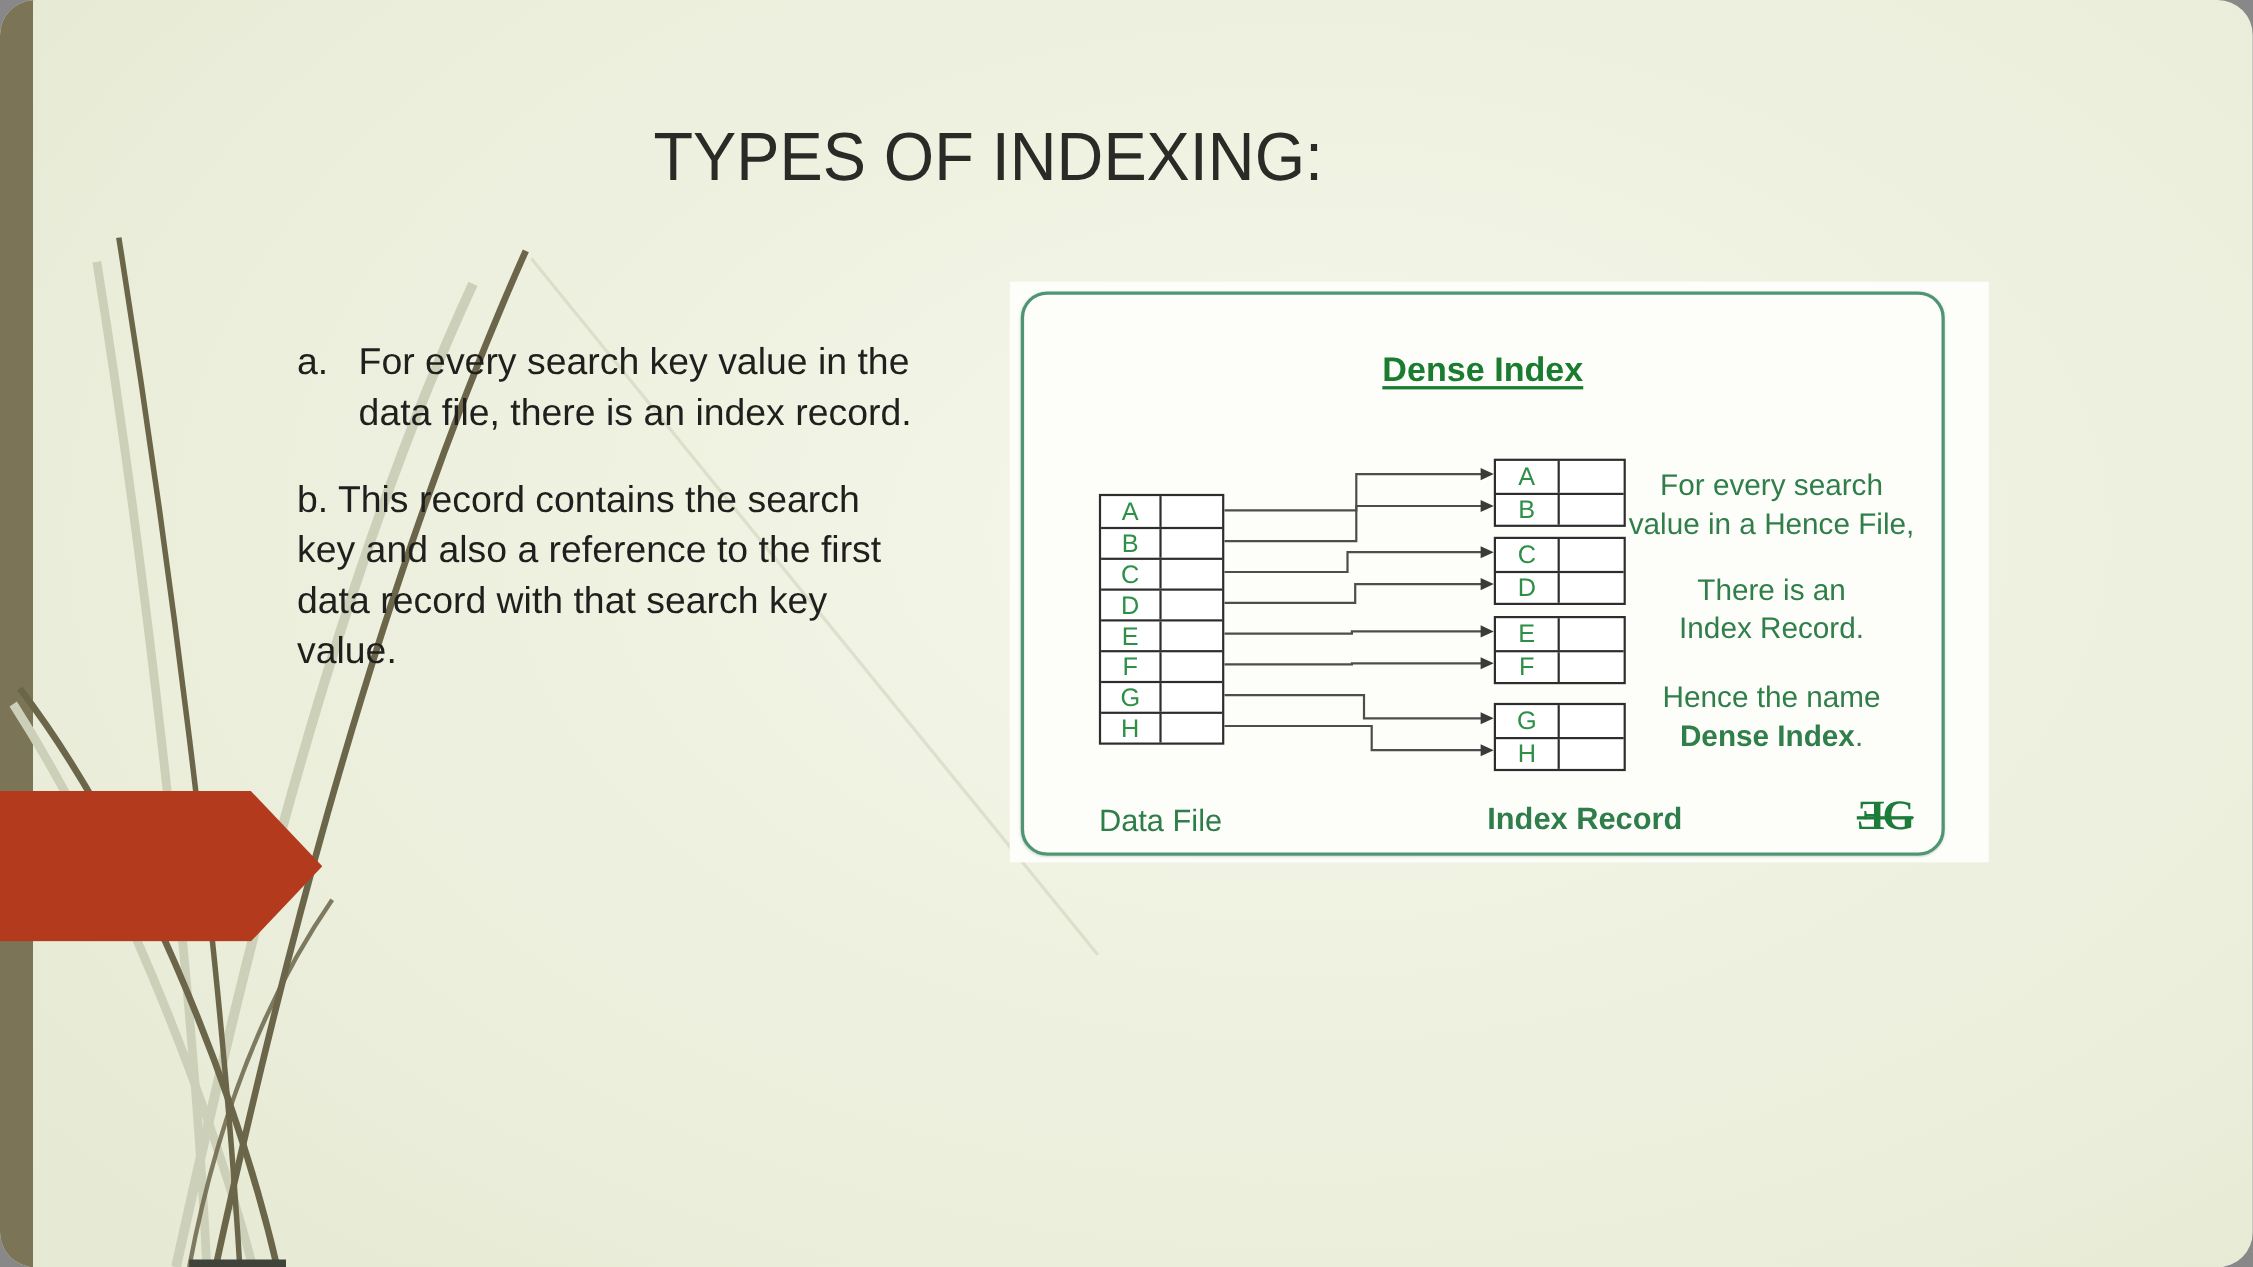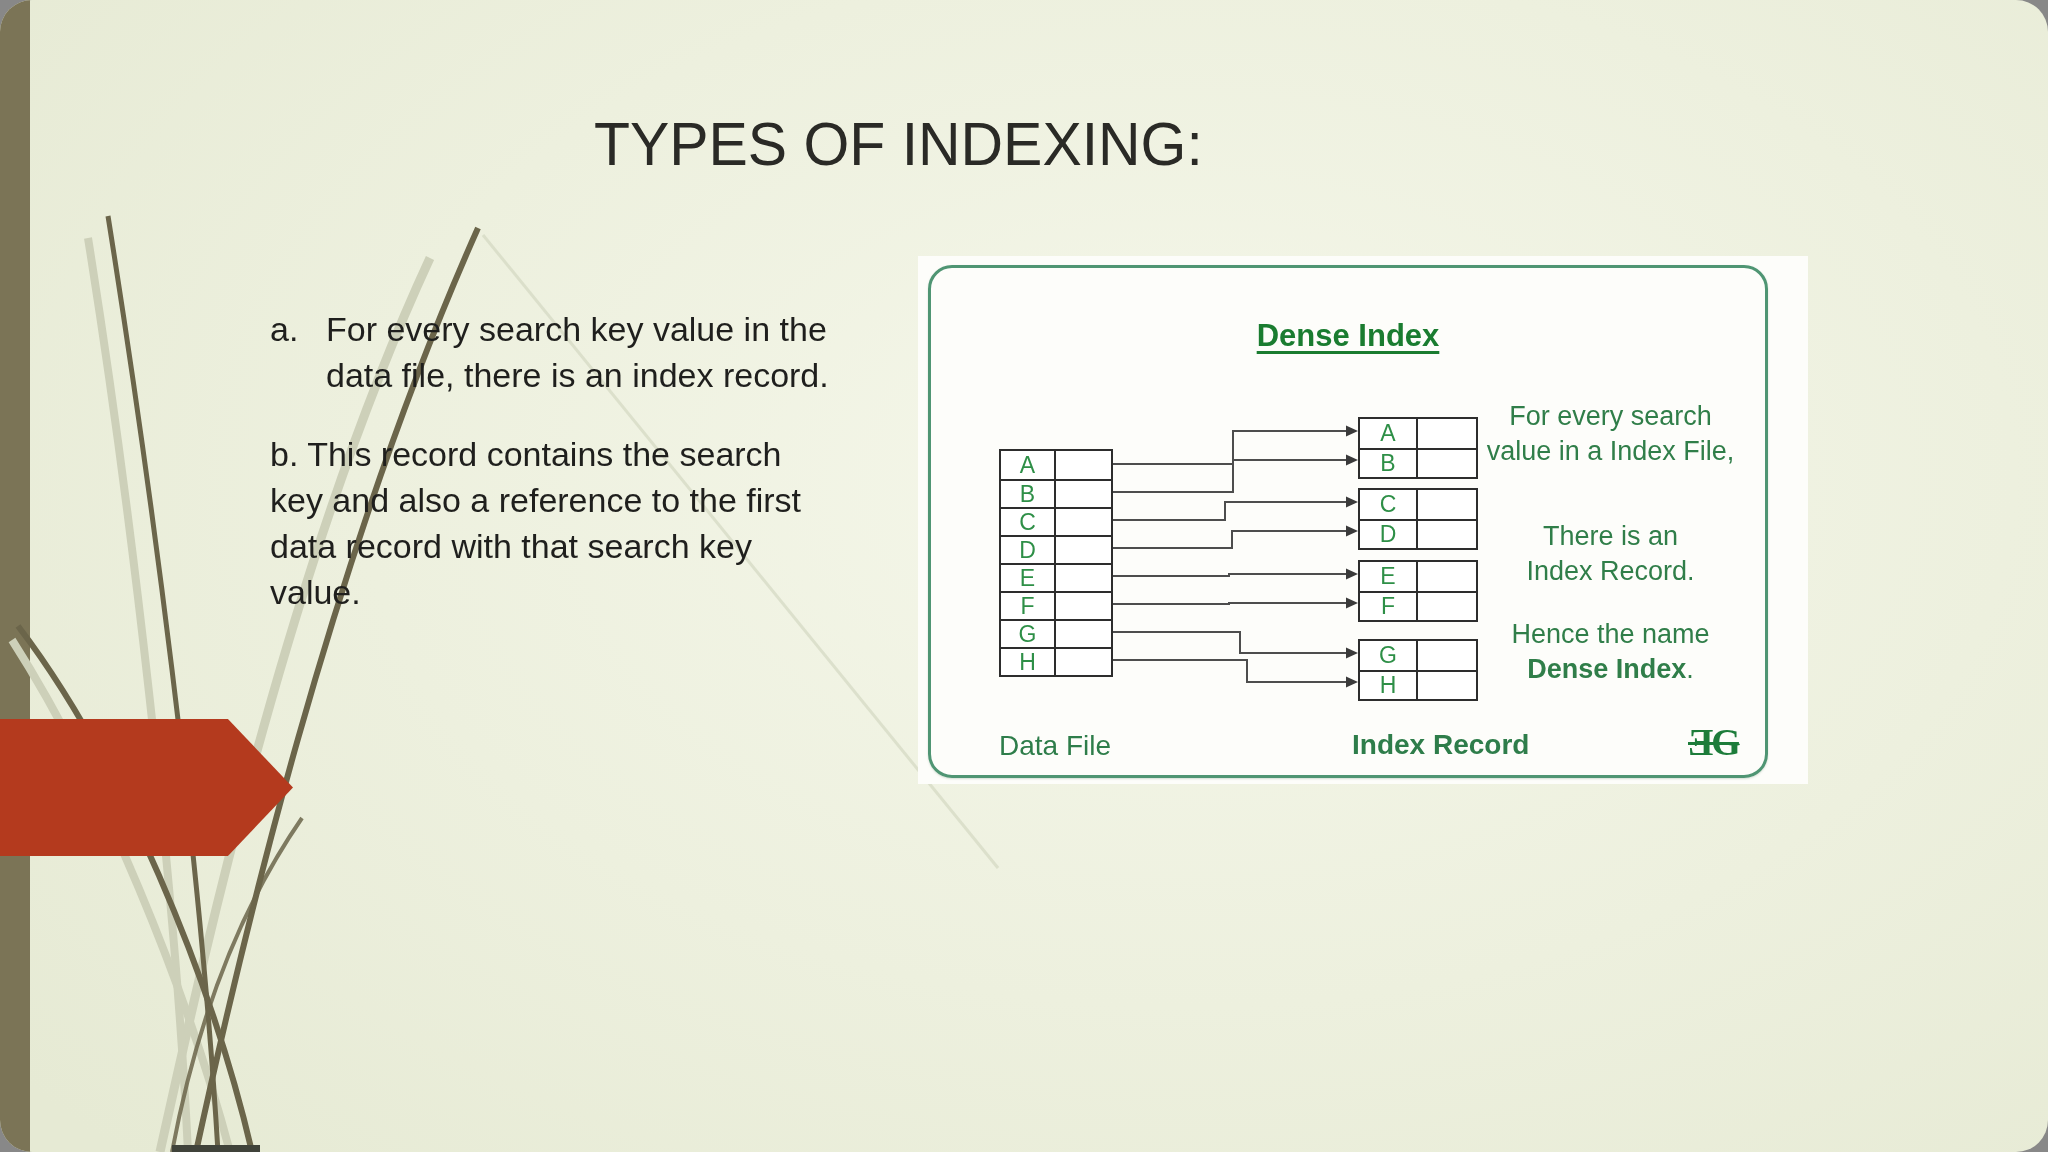--- a/index.html
+++ b/index.html
@@ -48,21 +48,21 @@
   .tbl .trow:first-child{border-top:none;}
   .tbl .c1{width:50%;box-sizing:border-box;border-right:2px solid #2d2d2d;display:flex;align-items:center;justify-content:center;
     color:#2e8f47;font-size:23px;font-weight:400;}
   .tbl .c2{width:50%;}
   #data-file-table{left:81px;top:193px;width:114px;}
   #data-file-table .trow{height:28px;}
   .idx-tbl{left:440px;width:120px;}
   .idx-tbl .trow{height:29px;}
   
   .note{position:absolute;left:540px;width:305px;text-align:center;color:#307e49;font-size:27px;line-height:35px;}
-  .n1{top:143px;} .n2{top:263px;} .n3{top:361px;}
+  .n1{top:168px;} .n2{top:263px;} .n3{top:361px;}
   .note b{font-weight:bold;}
   
   .lbl{position:absolute;color:#2e7d4a;font-size:28px;}
   .lbl-datafile{left:81px;top:458px;margin-top:16px;}
   .lbl-indexrecord{left:434px;top:473px;font-weight:bold;}
   .gg-logo{
     position:absolute;left:770px;top:464px;color:#1d7c3a;font-family:Liberation Serif, serif;
     font-size:38px;font-weight:600;letter-spacing:-2px;
     text-decoration:line-through;text-decoration-thickness:3px;
   }
@@ -207,21 +207,21 @@
           <div class="c2"></div>
         </div>
         <div class="trow">
           <div class="c1">H</div>
           <div class="c2"></div>
         </div>
       </div>
 
     <div class="note n1">
       <div>For every search</div>
-      <div>value in a Index File,</div>
+      <div>value in a Hence File,</div>
     </div>
     <div class="note n2">
       <div>There is an</div>
       <div>Index Record.</div>
     </div>
     <div class="note n3">
       <div>Hence the name</div>
       <div><b>Dense Index</b><span>.</span></div>
     </div>
 

